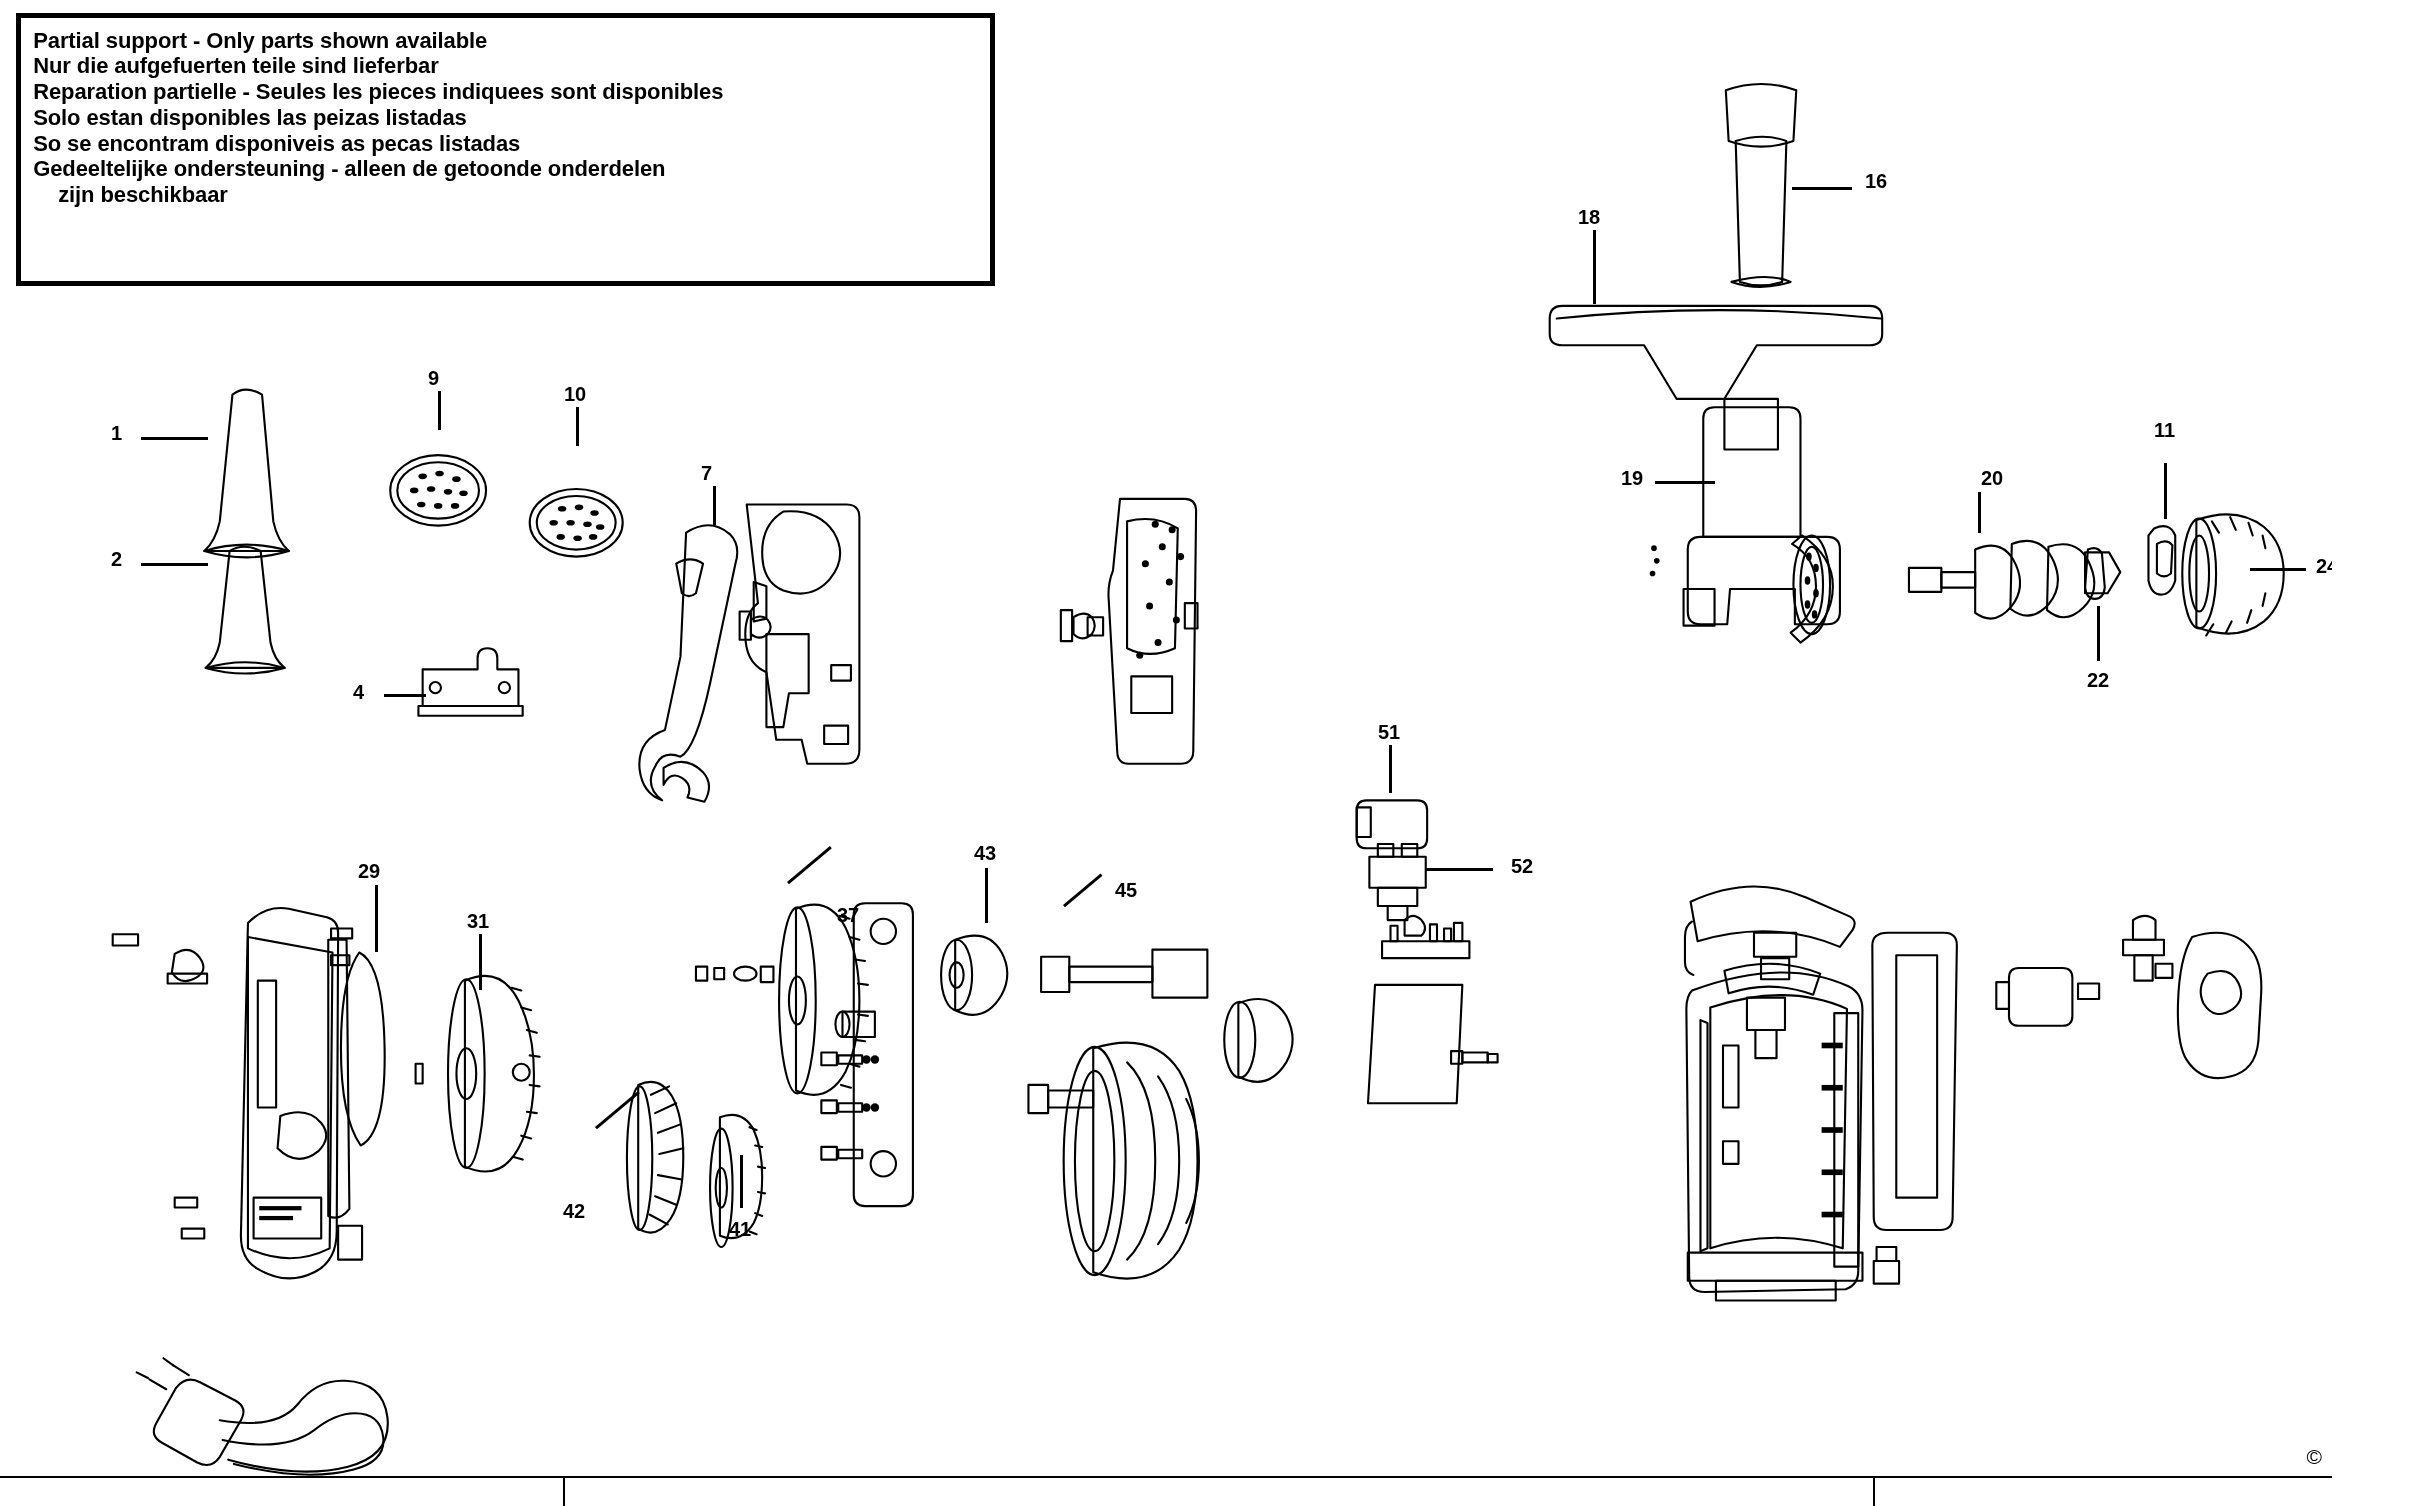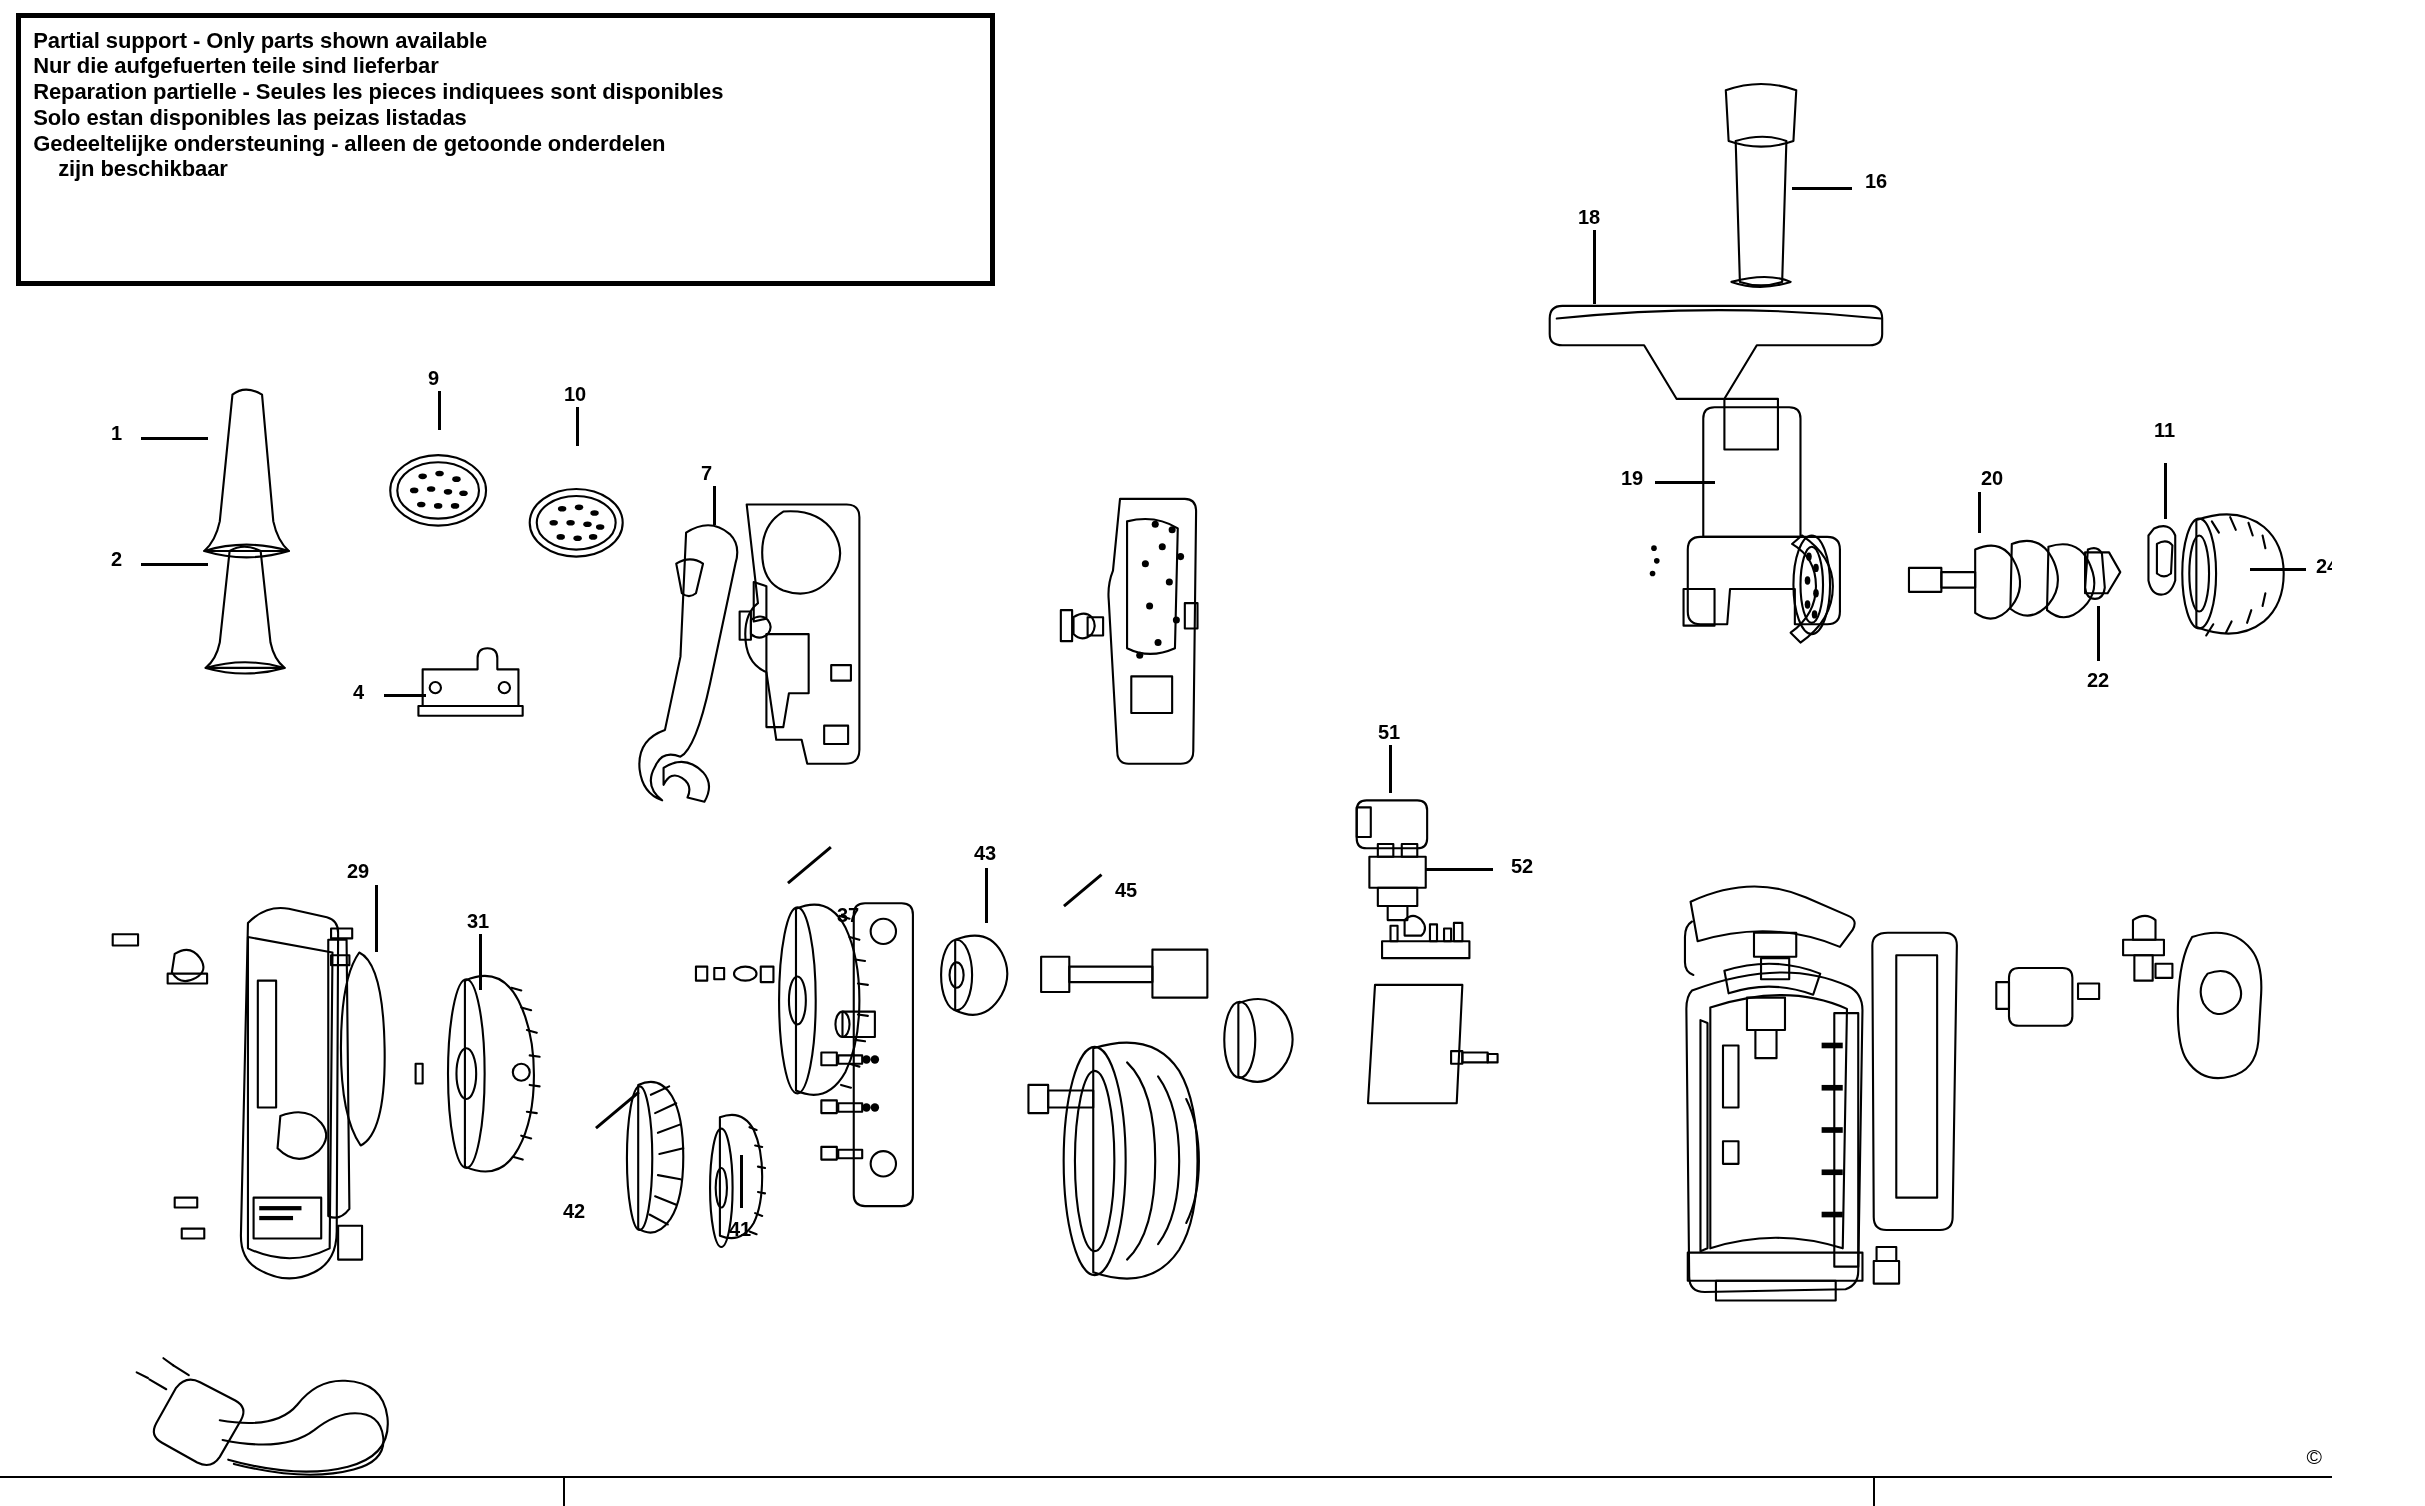--- a/index.html
+++ b/index.html
@@ -469,20 +469,21 @@
       </g>
 
     </g>
   </svg>
 
   <div id="notice-box">
     <div class="line">Partial support - Only parts shown available</div>
     <div class="line">Nur die aufgefuerten teile sind lieferbar</div>
     <div class="line">Reparation partielle - Seules les pieces indiquees sont disponibles</div>
     <div class="line">Solo estan disponibles las peizas listadas</div>
+    <div class="line">So se encontram disponiveis as pecas listadas</div>
     <div class="line">Gedeeltelijke ondersteuning - alleen de getoonde onderdelen</div>
     <div class="line indent">zijn beschikbaar</div>
   </div>
 
   <div id="leader-layer">
       <div class="leader h" style="left: 141px; top: 437px; width: 67px;"></div>
       <div class="leader h" style="left: 141px; top: 563px; width: 67px;"></div>
       <div class="leader h" style="left: 384px; top: 694px; width: 42px;"></div>
       <div class="leader v" style="left: 713px; top: 486px; height: 39px;"></div>
       <div class="leader v" style="left: 438px; top: 391px; height: 39px;"></div>
@@ -512,21 +513,21 @@
       <div class="callout" style="left: 701px; top: 463px;">7</div>
       <div class="callout" style="left: 428px; top: 368px;">9</div>
       <div class="callout" style="left: 564px; top: 384px;">10</div>
       <div class="callout" style="left: 2154px; top: 420px; text-align: right;">11</div>
       <div class="callout" style="left: 1865px; top: 171px;">16</div>
       <div class="callout" style="left: 1578px; top: 207px;">18</div>
       <div class="callout" style="left: 1621px; top: 468px;">19</div>
       <div class="callout" style="left: 1966px; top: 468px; margin-left: 15px;">20</div>
       <div class="callout" style="left: 2087px; top: 670px;">22</div>
       <div class="callout" style="left: 2316px; top: 556px;">24</div>
-      <div class="callout" style="left: 347px; top: 861px;">29</div>
+      <div class="callout" style="left: 358px; top: 861px;">29</div>
       <div class="callout" style="left: 467px; top: 911px;">31</div>
       <div class="callout" style="left: 837px; top: 857px; margin-top: 48px;">37</div>
       <div class="callout" style="left: 729px; top: 1219px;">41</div>
       <div class="callout" style="left: 563px; top: 1201px;">42</div>
       <div class="callout" style="left: 974px; top: 843px;">43</div>
       <div class="callout" style="left: 1115px; top: 880px;">45</div>
       <div class="callout" style="left: 1378px; top: 722px;">51</div>
       <div class="callout" style="left: 1511px; top: 856px;">52</div>
     </div>
 

